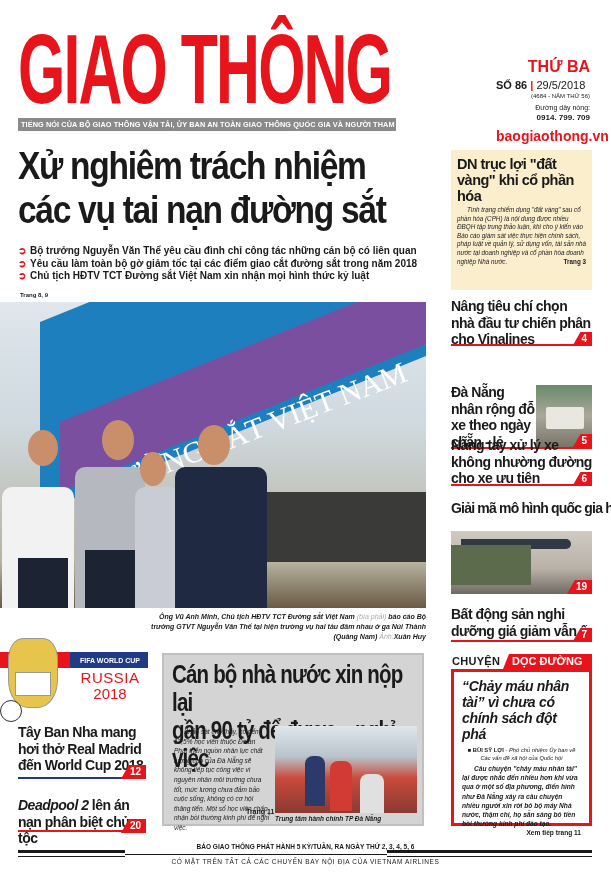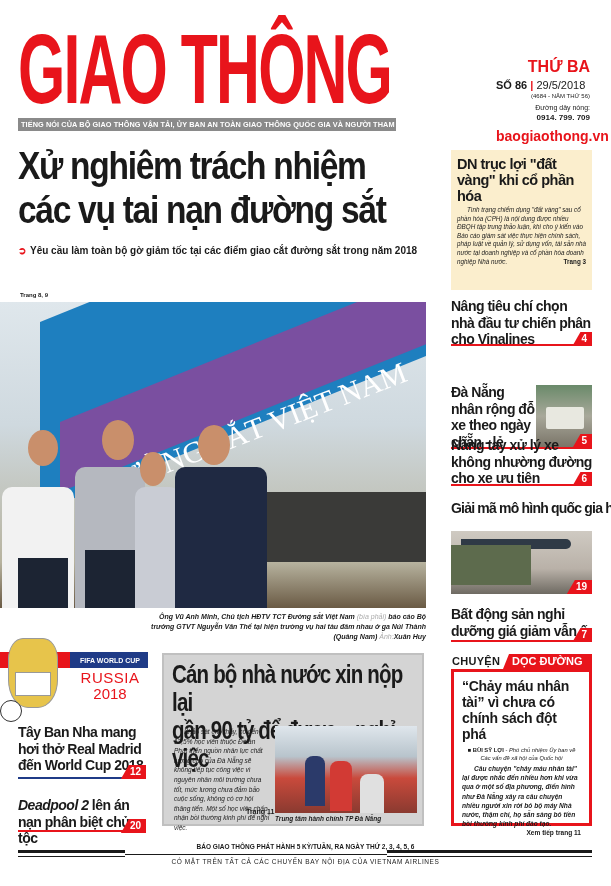--- a/index.html
+++ b/index.html
@@ -64,21 +64,21 @@
 .cbox{left:162px;top:653px;width:262px;height:173px;background:#d4d4d4;border:2px solid #c0c0c0;}
 .cbox-title{left:172px;top:660px;width:300px;font-size:25px;font-weight:bold;line-height:28px;letter-spacing:-1px;transform:scaleX(0.82);transform-origin:left top;}
 .cbox-body{left:174px;top:727px;width:96px;font-size:6.5px;font-style:italic;line-height:9.6px;text-indent:10px;}
 .cbox-page{left:246px;top:808px;font-size:7px;font-weight:bold;}
 .cbox-photo{left:275px;top:726px;width:142px;height:87px;background:linear-gradient(180deg,#dfe6ec 0%,#b8c4cc 35%,#c94a3c 60%,#8a3a30 100%);overflow:hidden;}
 .cbox-cap{left:275px;top:815px;font-size:6.5px;font-style:italic;font-weight:bold;}
 
 .cdd-l{left:452px;top:655px;font-size:11px;font-weight:bold;color:#1a1a1a;letter-spacing:0.3px;}
 .cdd-r{left:503px;top:654px;width:89px;height:15px;background:#e8141b;color:#fff;font-size:11px;font-weight:bold;line-height:15px;padding-left:9px;clip-path:polygon(6px 0,100% 0,100% 100%,0 100%);}
 .cdd-box{left:451px;top:669px;width:141px;height:157px;border:3px solid #e8141b;padding:6px 8px;}
-.cdd-title{font-size:14px;font-weight:bold;line-height:16px;letter-spacing:-0.3px;}
+.cdd-title{font-size:14px;font-weight:bold;font-style:italic;line-height:16px;letter-spacing:-0.3px;}
 .cdd-author{font-size:5.8px;margin-top:4px;text-align:center;line-height:8px;}
 .cdd-author b{font-style:normal;}
 .cdd-author i{font-style:italic;}
 .cdd-body{font-size:6.6px;font-weight:bold;font-style:italic;line-height:9.2px;margin-top:2px;text-indent:12px;}
 .cdd-more{float:right;font-style:normal;}
 
 .foot-top{left:100px;top:843px;width:411px;text-align:center;font-size:6.5px;font-weight:bold;}
 .foot-bot{left:100px;top:858px;width:411px;text-align:center;font-size:6.5px;letter-spacing:0.6px;}
 .fl1{left:18px;top:850px;width:107px;height:3px;background:#1a1a1a;}
 .fl2{left:18px;top:856px;width:107px;height:1px;background:#1a1a1a;}
@@ -96,21 +96,23 @@
 <div class="abs issue-sub">(4684 - NĂM THỨ 56)</div>
 <div class="abs hotline-l">Đường dây nóng:</div>
 <div class="abs hotline">0914. 799. 709</div>
 <div class="abs web">baogiaothong.vn</div>
 
 <div class="abs headline">
   <div>Xử nghiêm trách nhiệm</div>
   <div>các vụ tai nạn đường sắt</div>
 </div>
 <div class="abs bullets">
+  <div class="bullet"><span class="arr">➲</span><span>Bộ trưởng Nguyễn Văn Thể yêu cầu đình chỉ công tác những cán bộ có liên quan</span></div>
   <div class="bullet"><span class="arr">➲</span><span>Yêu cầu làm toàn bộ gờ giảm tốc tại các điểm giao cắt đường sắt trong năm 2018</span></div>
+  <div class="bullet"><span class="arr">➲</span><span>Chủ tịch HĐTV TCT Đường sắt Việt Nam xin nhận mọi hình thức kỷ luật</span></div>
 </div>
 <div class="abs trang89">Trang 8, 9</div>
 
 <div class="abs photo">
   <div class="train"></div>
   <div class="train-stripe"></div>
   <div class="train-text">ĐƯỜNG SẮT VIỆT NAM</div>
   <div class="under"></div>
   <div style="position:absolute;left:150px;top:355px;width:0"></div>
   <div class="person" style="left:2px;top:185px;width:72px;height:121px;background:#f2f2f2"></div>

